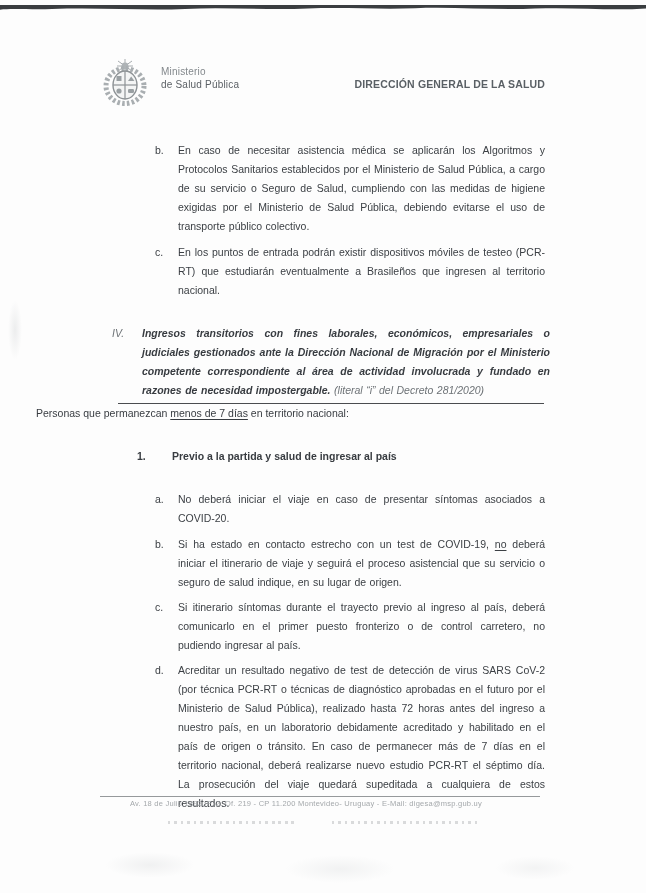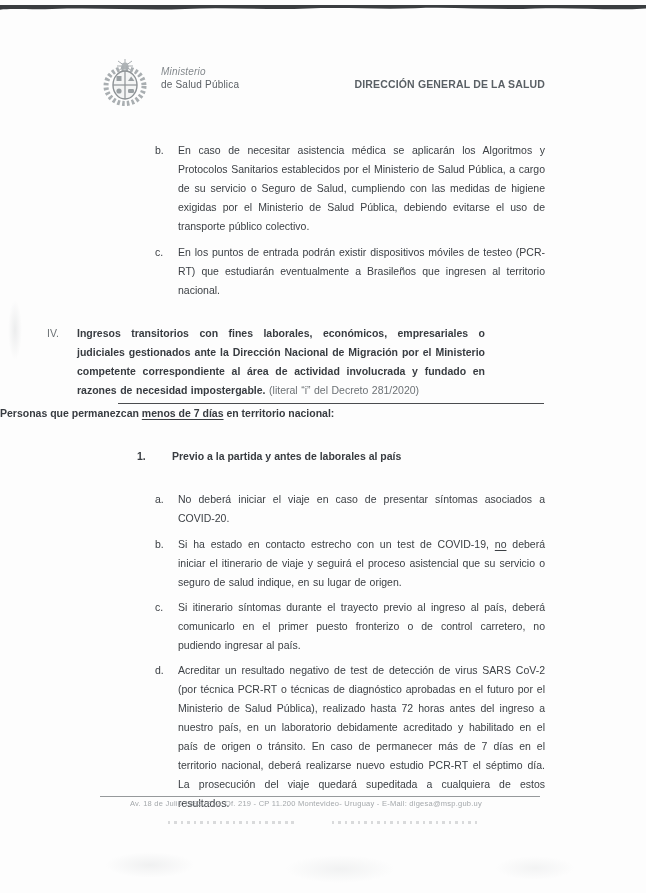--- a/index.html
+++ b/index.html
@@ -24,44 +24,44 @@
   .smudge.s4 { left: 8px;   top: 300px; width: 14px;  height: 60px; background: radial-gradient(ellipse at center, rgba(170,174,177,.20), rgba(170,174,177,0) 70%); }
 
   .ghost-line { position: absolute; height: 3px; opacity: .45; filter: blur(.5px);
     background: repeating-linear-gradient(90deg, rgba(140,144,147,.7) 0 2.5px, transparent 2.5px 6.5px); }
   .ghost-line.g1 { top: 821px; left: 168px; width: 128px; }
   .ghost-line.g2 { top: 821px; left: 332px; width: 146px; }
 
   
   .logo-wrap { position: absolute; left: 98px; top: 58px; width: 54px; height: 52px; }
   .ministry { position: absolute; left: 161px; top: 66px; font-size: 10px; line-height: 12.5px; }
-  .ministry .l1 { color: #83888c; letter-spacing: .2px; font-style: italic; }
+  .ministry .l1 { color: #83888c; letter-spacing: .2px; }
   .ministry .l2 { color: #5c6166; font-weight: normal; letter-spacing: .2px; }
   .direction { position: absolute; top: 78px; right: 101px; font-size: 10.5px;
     font-weight: bold; color: #5a6065; letter-spacing: .15px; }
 
   
   .doc-body { position: absolute; left: 0; top: 141px; width: 646px; font-size: 10.5px; line-height: 19px; }
   .doc-body p { margin: 0; }
 
   .li { display: flex; margin-left: 155px; width: 390px; }
   .li .li-label { flex: none; width: 23px; }
   .li .li-text  { flex: 1; text-align: justify; word-spacing: .6px; }
   .mb7 { margin-bottom: 7px; }
   .mb6 { margin-bottom: 6px; }
 
-  .section-iv { display: flex; margin: 24px 0 0 47px; width: 438px; }
+  .section-iv { display: flex; margin: 24px 0 0 112px; width: 438px; font-style: italic; }
   .section-iv .iv-label { flex: none; width: 30px; color: #6d7276; }
   .section-iv .iv-text  { flex: 1; text-align: justify; word-spacing: .6px;
     font-weight: bold; color: #383c41; }
   .section-iv .iv-text .light { font-weight: normal; color: #6d7276; }
 
   .rule1 { margin: 3px 0 0 118px; width: 426px; border: 0; border-top: 1.7px solid #4a4c4f; }
 
-  .subtitle { margin: 11px 0 0 137px; font-weight: bold; color: #383c41; }
+  .subtitle { margin: 11px 0 0 137px; font-weight: normal; color: #383c41; padding-left: 36px; }
   .u { text-decoration: underline; text-underline-offset: 2px; }
 
   .step-heading { display: flex; margin: 24px 0 24px 137px; font-weight: bold; color: #383c41; }
   .step-heading .num { flex: none; width: 35px; }
 
   
   .footer-rule { position: absolute; top: 796px; left: 100px; width: 440px; border: 0; border-top: 1px solid #96999b; margin: 0; }
   .footer-text { position: absolute; top: 799px; left: 0; width: 612px; text-align: center;
     font-size: 7.5px; letter-spacing: .25px; color: #a4a8ab; }
 </style>
@@ -119,21 +119,21 @@
       <span class="iv-label">IV.</span>
       <p class="iv-text"><span>Ingresos transitorios con fines laborales, económicos, empresariales o judiciales gestionados ante la Dirección Nacional de Migración por el Ministerio competente correspondiente al área de actividad involucrada y fundado en razones de necesidad impostergable.</span><span class="light"> (literal “i” del Decreto 281/2020)</span></p>
     </div>
 
     <hr class="rule1">
 
     <p class="subtitle"><span>Personas que permanezcan </span><span class="u">menos de 7 días</span><span> en territorio nacional:</span></p>
 
     <div class="step-heading">
       <span class="num">1.</span>
-      <span>Previo a la partida y antes de laborales al país</span>
+      <span>Previo a la partida y salud de ingresar al país</span>
     </div>
 
     <div class="li mb7">
       <span class="li-label">a.</span>
       <p class="li-text">No deberá iniciar el viaje en caso de presentar síntomas asociados a COVID-20.</p>
     </div>
 
     <div class="li mb6">
       <span class="li-label">b.</span>
       <p class="li-text"><span>Si ha estado en contacto estrecho con un test de COVID-19, </span><span class="u">no</span><span> deberá iniciar el itinerario de viaje y seguirá el proceso asistencial que su servicio o seguro de salud indique, en su lugar de origen.</span></p>

